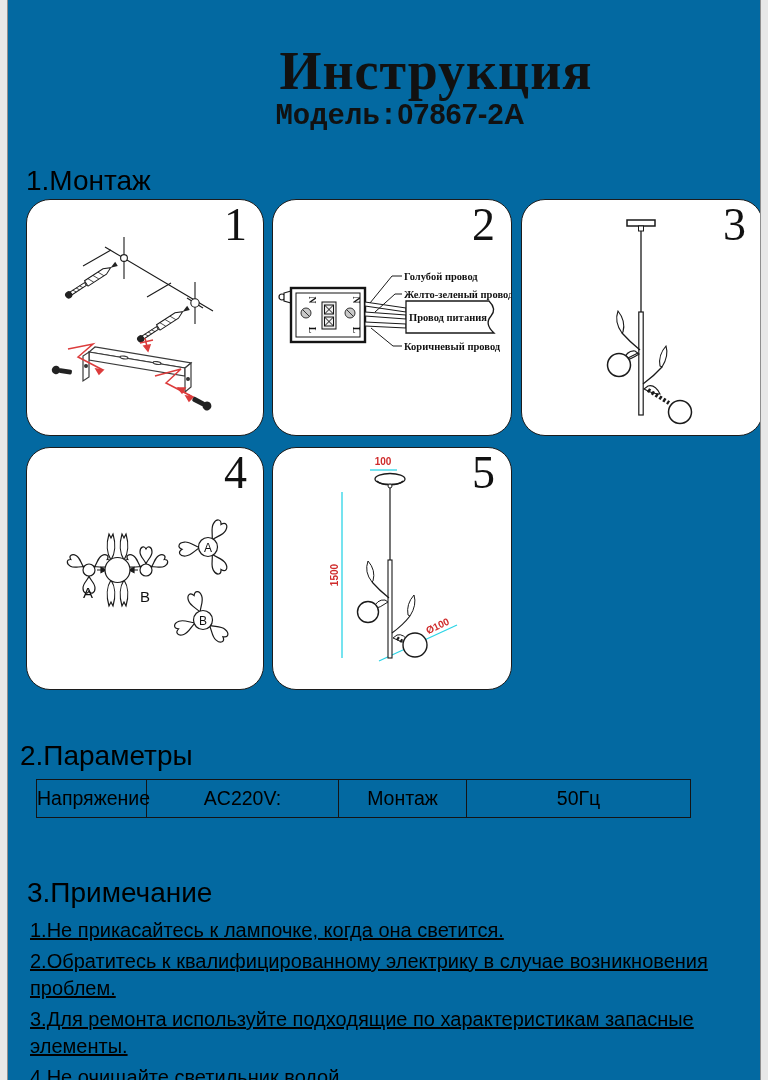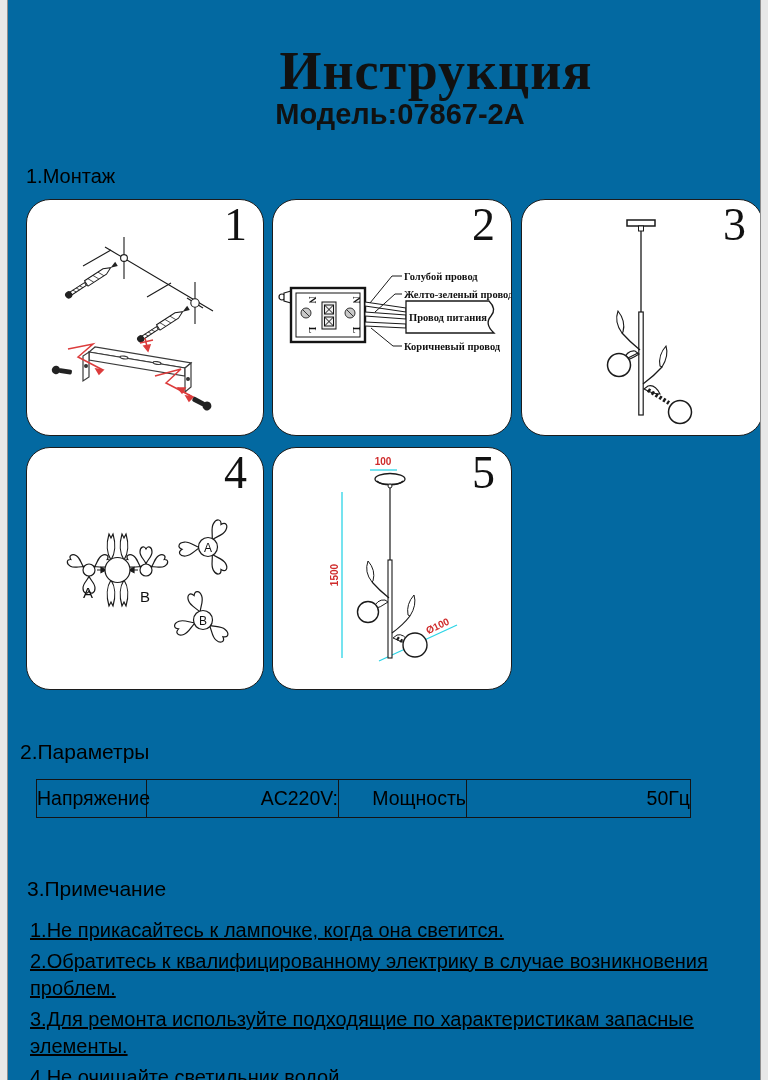--- a/index.html
+++ b/index.html
@@ -10,44 +10,44 @@
   }
   .abs{position:absolute;}
   .doc-title{
     font-family:"Liberation Serif","DejaVu Serif",serif;
     font-weight:bold;font-size:54px;letter-spacing:1px;white-space:nowrap;
     transform:translateX(-50%);
   }
   .model-line{
     transform:translateX(-50%);white-space:nowrap;font-size:29px;font-weight:bold;
   }
-  .model-label{font-family:Liberation Sans, sans-serif;font-weight:bold;text-align:right;}
+  .model-label{font-family:Liberation Mono, monospace;font-weight:bold;text-align:right;}
   .model-value{font-family:"Liberation Sans",sans-serif;font-weight:bold;}
-  .sec-title{font-size:20px;color:#000;}
-  .sec-title.big{font-size:21px;}
+  .sec-title{font-size:28px;color:#000;}
+  .sec-title.big{font-size:28px;}
   .panel{
     position:absolute;border:1.6px solid #1c1c1c;border-radius:24px;background:#fff;
   }
   .panel-num{
     position:absolute;top:0px;right:16px;
     font-family:"Liberation Serif","DejaVu Serif",serif;
     font-size:46px;font-weight:400;color:#111;line-height:1.1;
   }
   .panel svg{position:absolute;left:0;top:0;}
   svg text{font-family:"Liberation Serif","DejaVu Serif",serif;}
   .wire-label{font-weight:bold;font-size:10.5px;fill:#111;}
   .term-letter{font-weight:bold;font-size:9.5px;fill:#111;}
   .ab-label{font-family:"Liberation Sans",sans-serif;font-size:15px;fill:#111;}
   .ab-inside{font-family:"Liberation Sans",sans-serif;font-size:12px;fill:#111;}
   .dim-text{font-family:"Liberation Sans",sans-serif;font-size:10px;font-weight:bold;}
   .params-table{
     border-collapse:collapse;table-layout:fixed;width:654px;
   }
   .params-table td{
-    border:1.6px solid #141414;text-align:right;vertical-align:middle;
+    border:1.6px solid #141414;text-align:center;vertical-align:middle;
     font-size:19.5px;height:37px;padding:0;color:#000;
   }
   .notes{font-size:20px;line-height:27px;color:#000;}
   .notes div{margin:4px;text-decoration:underline;}
 </style>
 </head>
 <body>
 
 <div class="page">
 
@@ -291,21 +291,21 @@
     <colgroup>
       <col style="width:110px">
         <col style="width:192px">
         <col style="width:128px">
         <col style="width:224px">
     </colgroup>
     <tbody>
         <tr>
       <td>Напряжение</td>
       <td>AC220V:</td>
-      <td>Мощность</td>
+      <td>Монтаж</td>
       <td>50Гц</td>
     </tr>
   </tbody>
     </table>
 
   <div class="abs sec-title big" style="left:8px;top:877px;margin-left:11px;">3.Примечание</div>
   <div class="abs notes" style="left:18px;top:913px;width:742px;">
     <div>1.Не прикасайтесь к лампочке, когда она светится.</div>
     <div>2.Обратитесь к квалифицированному электрику в случае возникновения проблем.</div>
     <div>3.Для ремонта используйте подходящие по характеристикам запасные элементы.</div>

